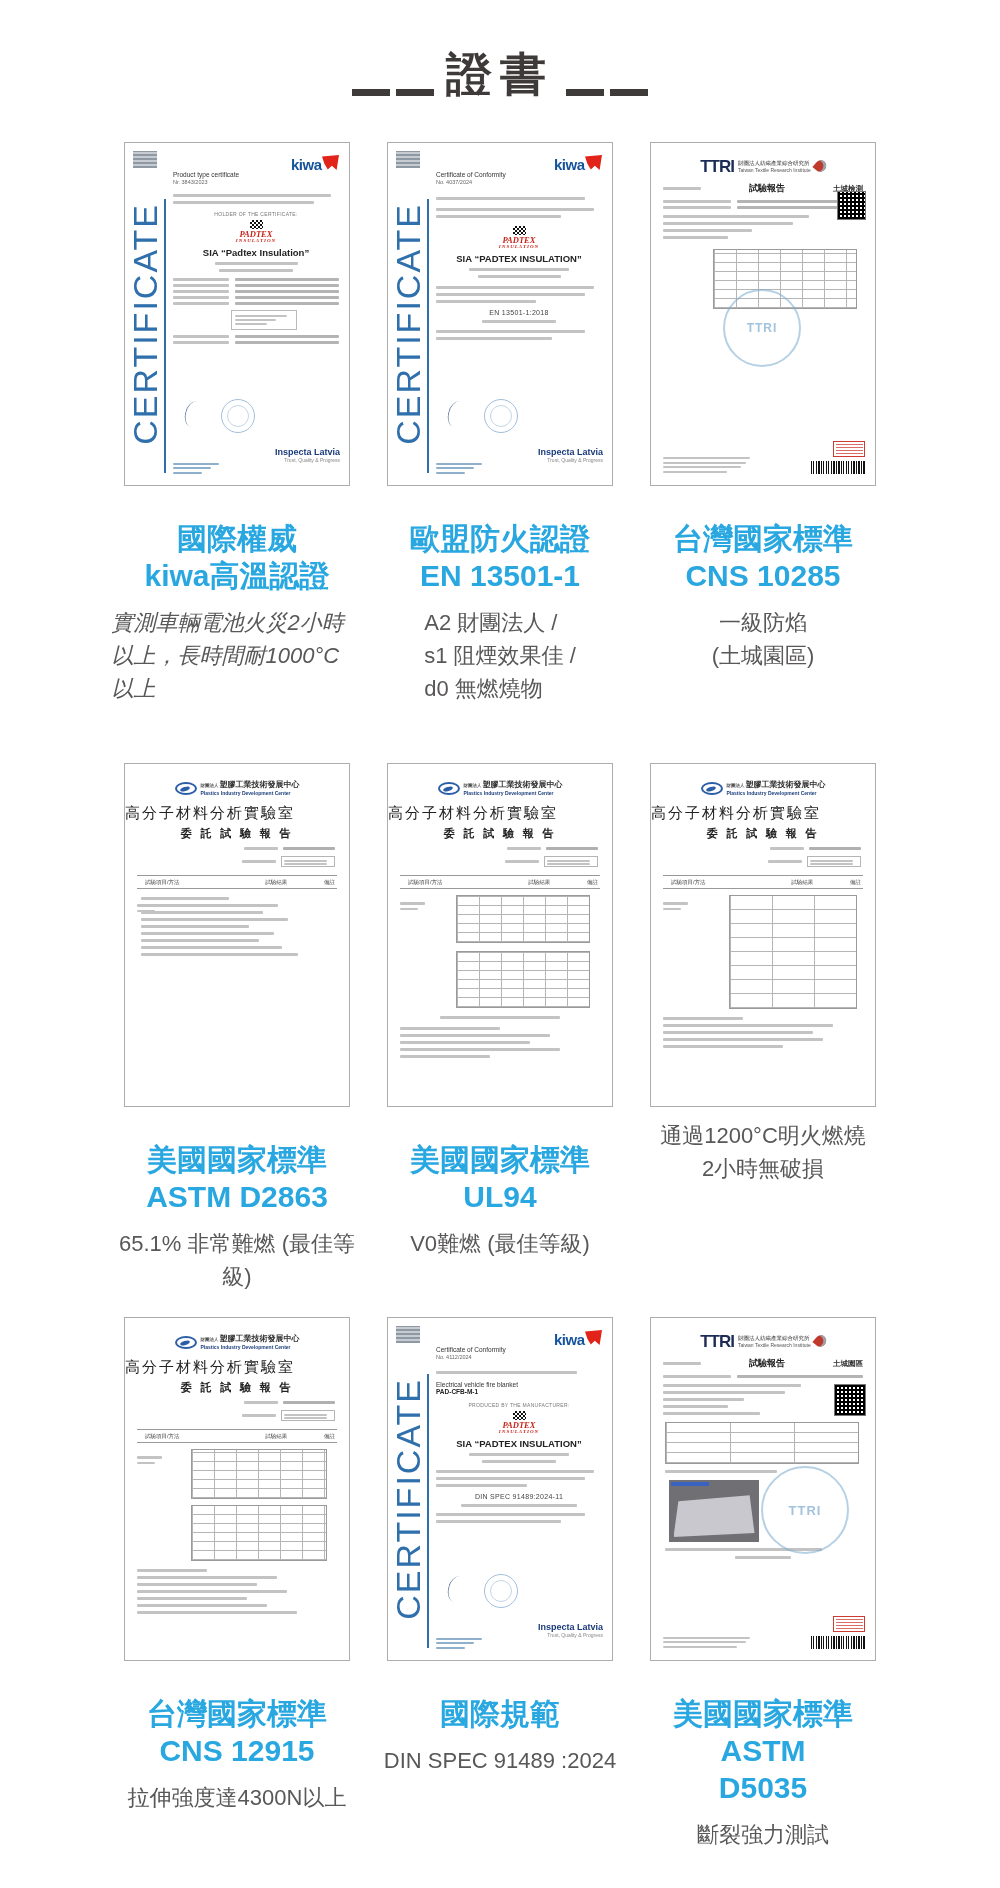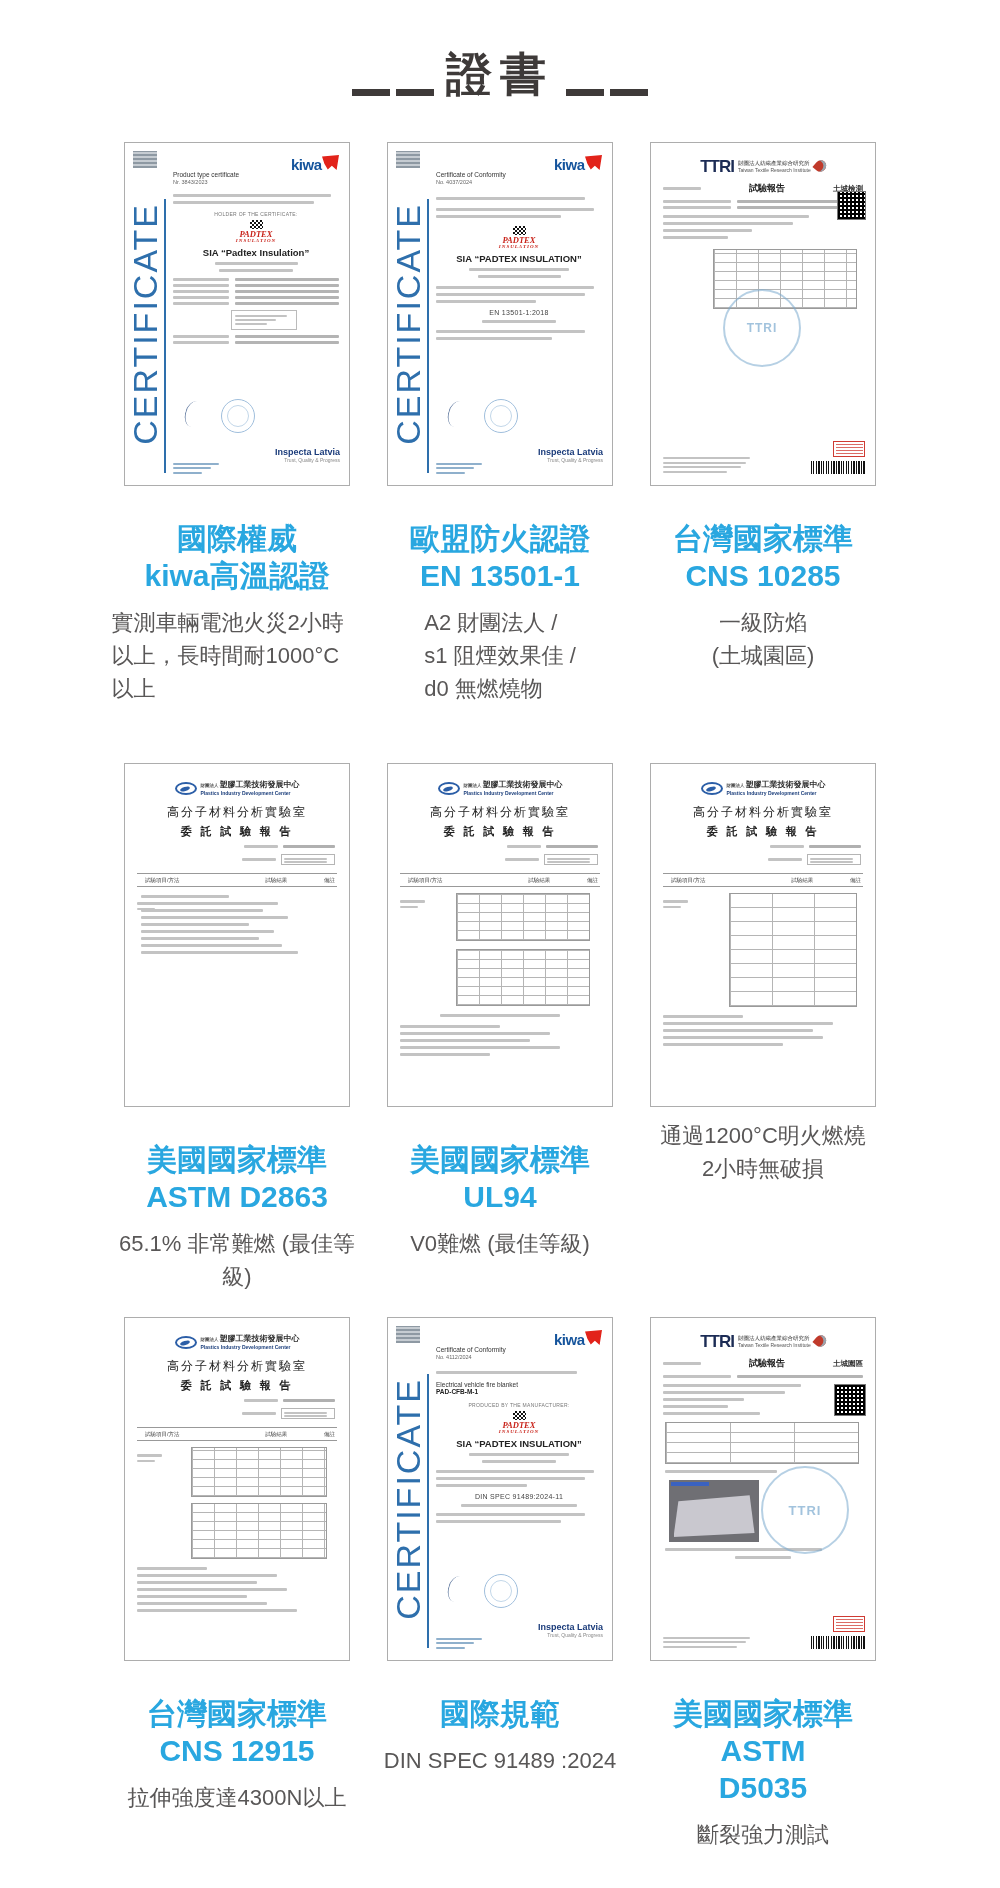--- a/index.html
+++ b/index.html
@@ -15,21 +15,21 @@
   
   .row{display:grid;grid-template-columns:repeat(3,263px);justify-content:center;}
   .row-1{margin-top:42px;}
   .row-2{margin-top:58px;}
   .row-3{margin-top:24px;}
   .cell{text-align:center;}
   .caption{margin:34px 0 0 0;font-size:30px;line-height:37px;font-weight:bold;color:#29a7e0;}
   .cap-line{display:block;}
   .desc{margin-top:12px;font-size:22px;line-height:33px;color:#595757;}
   .desc-line{display:block;}
-  .desc.left{text-align:left;padding-left:6px;}
+  .desc.left{text-align:left;padding-left:6px;font-style:italic;}
   .desc-block{display:inline-block;text-align:left;}
 
   
   .cert{position:relative;width:226px;height:344px;margin:0 auto;background:#fff;border:1px solid #adadad;overflow:hidden;text-align:left;box-sizing:border-box;}
 
   
   .b{display:block;height:3px;background:#c3c3c3;border-radius:1px;margin:4px auto;}
   .bl{margin:4px 0;}
   .bb{background:#8fb0cc;}
   .w95{width:95%;}.w90{width:90%;}.w85{width:85%;}.w80{width:80%;}.w75{width:75%;}
@@ -104,21 +104,21 @@
   .photo-tag{position:absolute;top:2px;left:2px;width:38px;height:4px;background:#3a62c0;}
 
   
   .pidc-head{display:flex;justify-content:center;align-items:center;gap:4px;margin-top:16px;}
   .pidc-oval{position:relative;width:22px;height:13px;border:2px solid #2b5ea7;border-radius:50%;box-sizing:border-box;background:#fff;}
   .pidc-oval::after{content:"";position:absolute;left:3px;top:3px;width:10px;height:4px;background:#2b5ea7;border-radius:50%;transform:rotate(-18deg);}
   .pidc-orgblock{line-height:1;}
   .pidc-zh{font-size:8px;font-weight:bold;color:#2f2f2f;line-height:9px;}
   .pidc-prefix{font-size:4.5px;color:#555;margin-right:1px;}
   .pidc-en{font-size:5px;font-weight:bold;color:#1c3f7c;line-height:6px;}
-  .pidc-lab{text-align:center;margin-top:8px;font-family:"Liberation Serif",serif;font-size:12px;letter-spacing:2px;color:#222;}
+  .pidc-lab{text-align:left;margin-top:8px;font-family:"Liberation Serif",serif;font-size:15px;letter-spacing:2px;color:#222;}
   .pidc-report{text-align:center;margin-top:3px;font-family:"Liberation Serif",serif;font-size:11px;letter-spacing:3px;color:#222;font-weight:600;}
   .pidc-kv{display:flex;justify-content:flex-end;align-items:center;gap:5px;margin:6px 14px 2px 0;}
   .pidc-kv .b{margin:0;}
   .pidc-kv .lbl{width:34px;}
   .pidc-kv .val{width:52px;background:#b0b0b0;}
   .datebox{width:54px;height:11px;border:1px solid #b5b5b5;padding:1px 2px;box-sizing:border-box;}
   .datebox .b{height:2px;margin:1.5px 0;}
   .pidc-thead{display:flex;align-items:center;margin:8px 12px 0 12px;border-top:1px solid #999;border-bottom:1px solid #999;padding:2.5px 0;font-size:5.5px;color:#444;}
   .th1{flex:1.5;padding-left:8px;}
   .th2{flex:1;text-align:center;}

